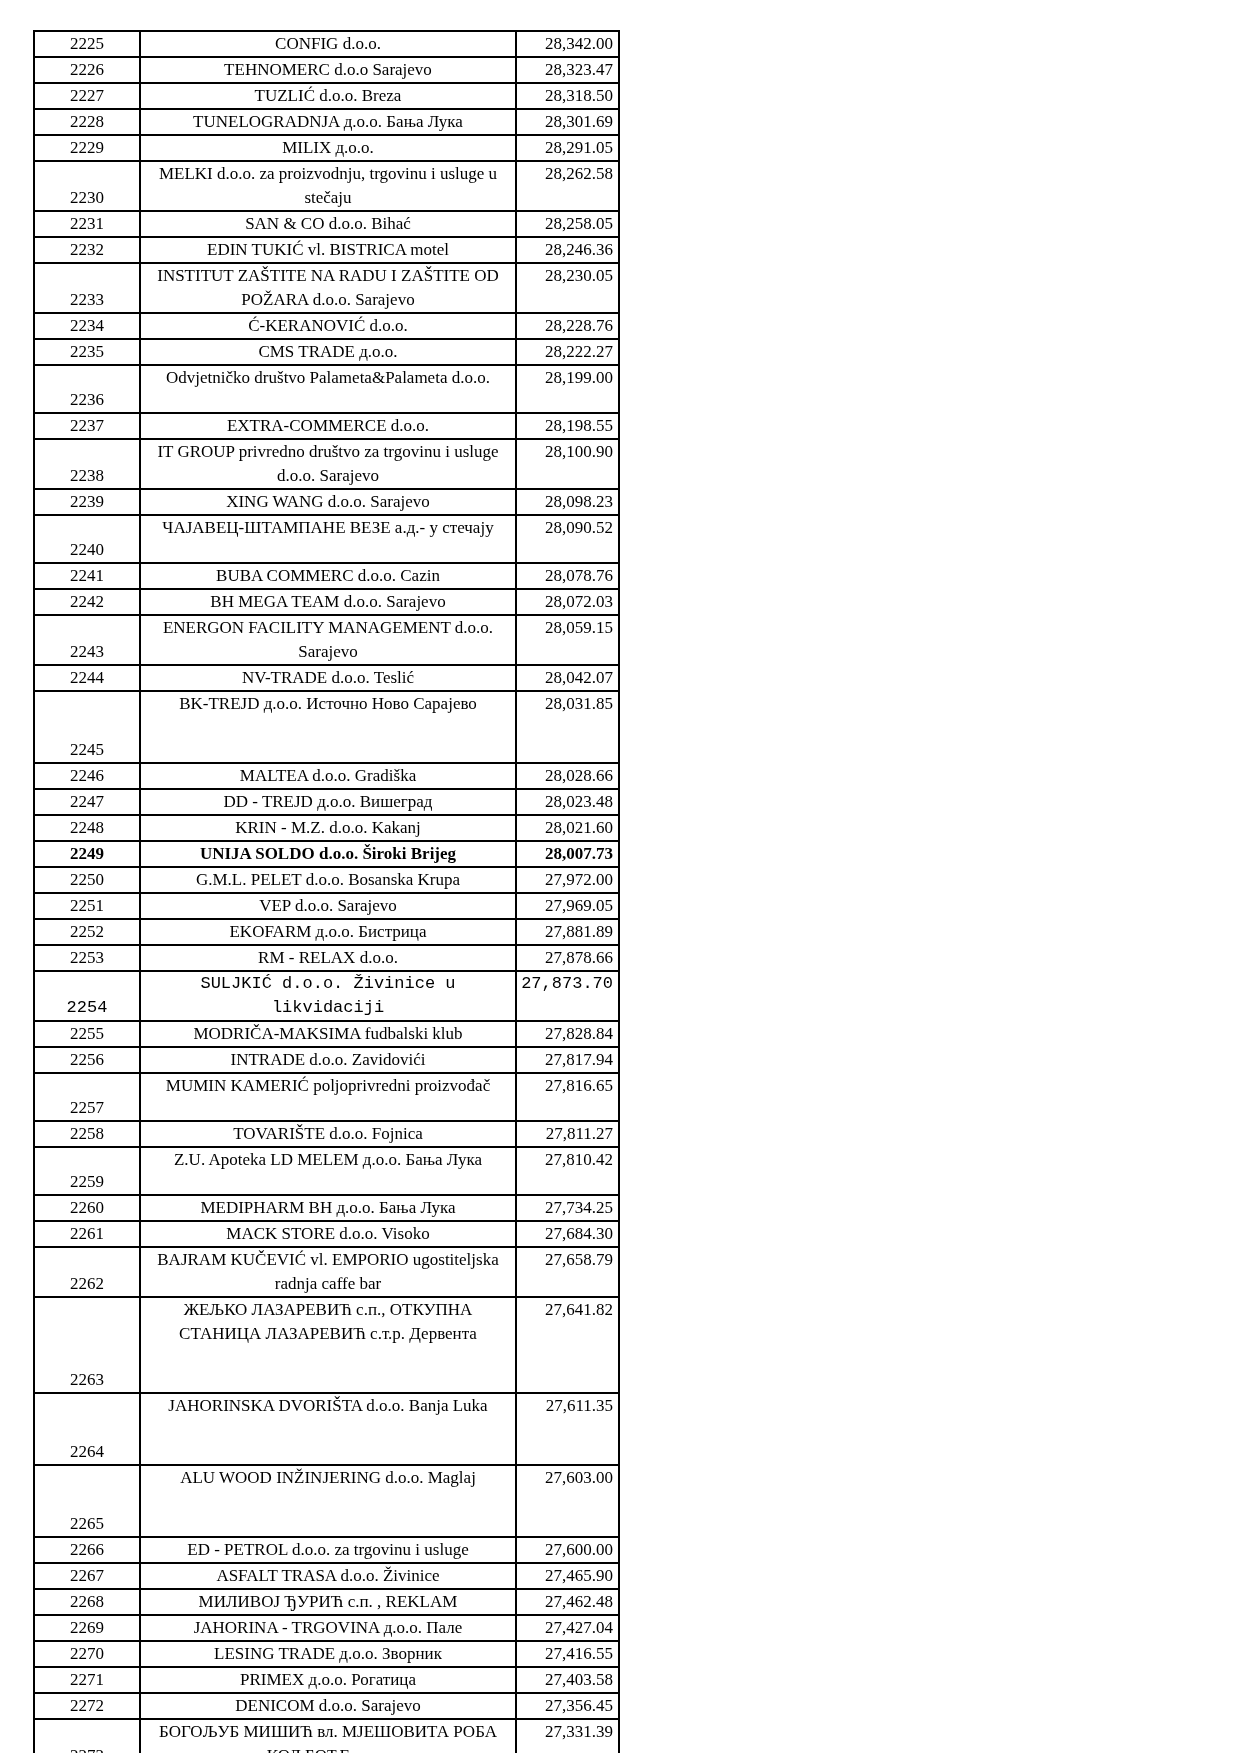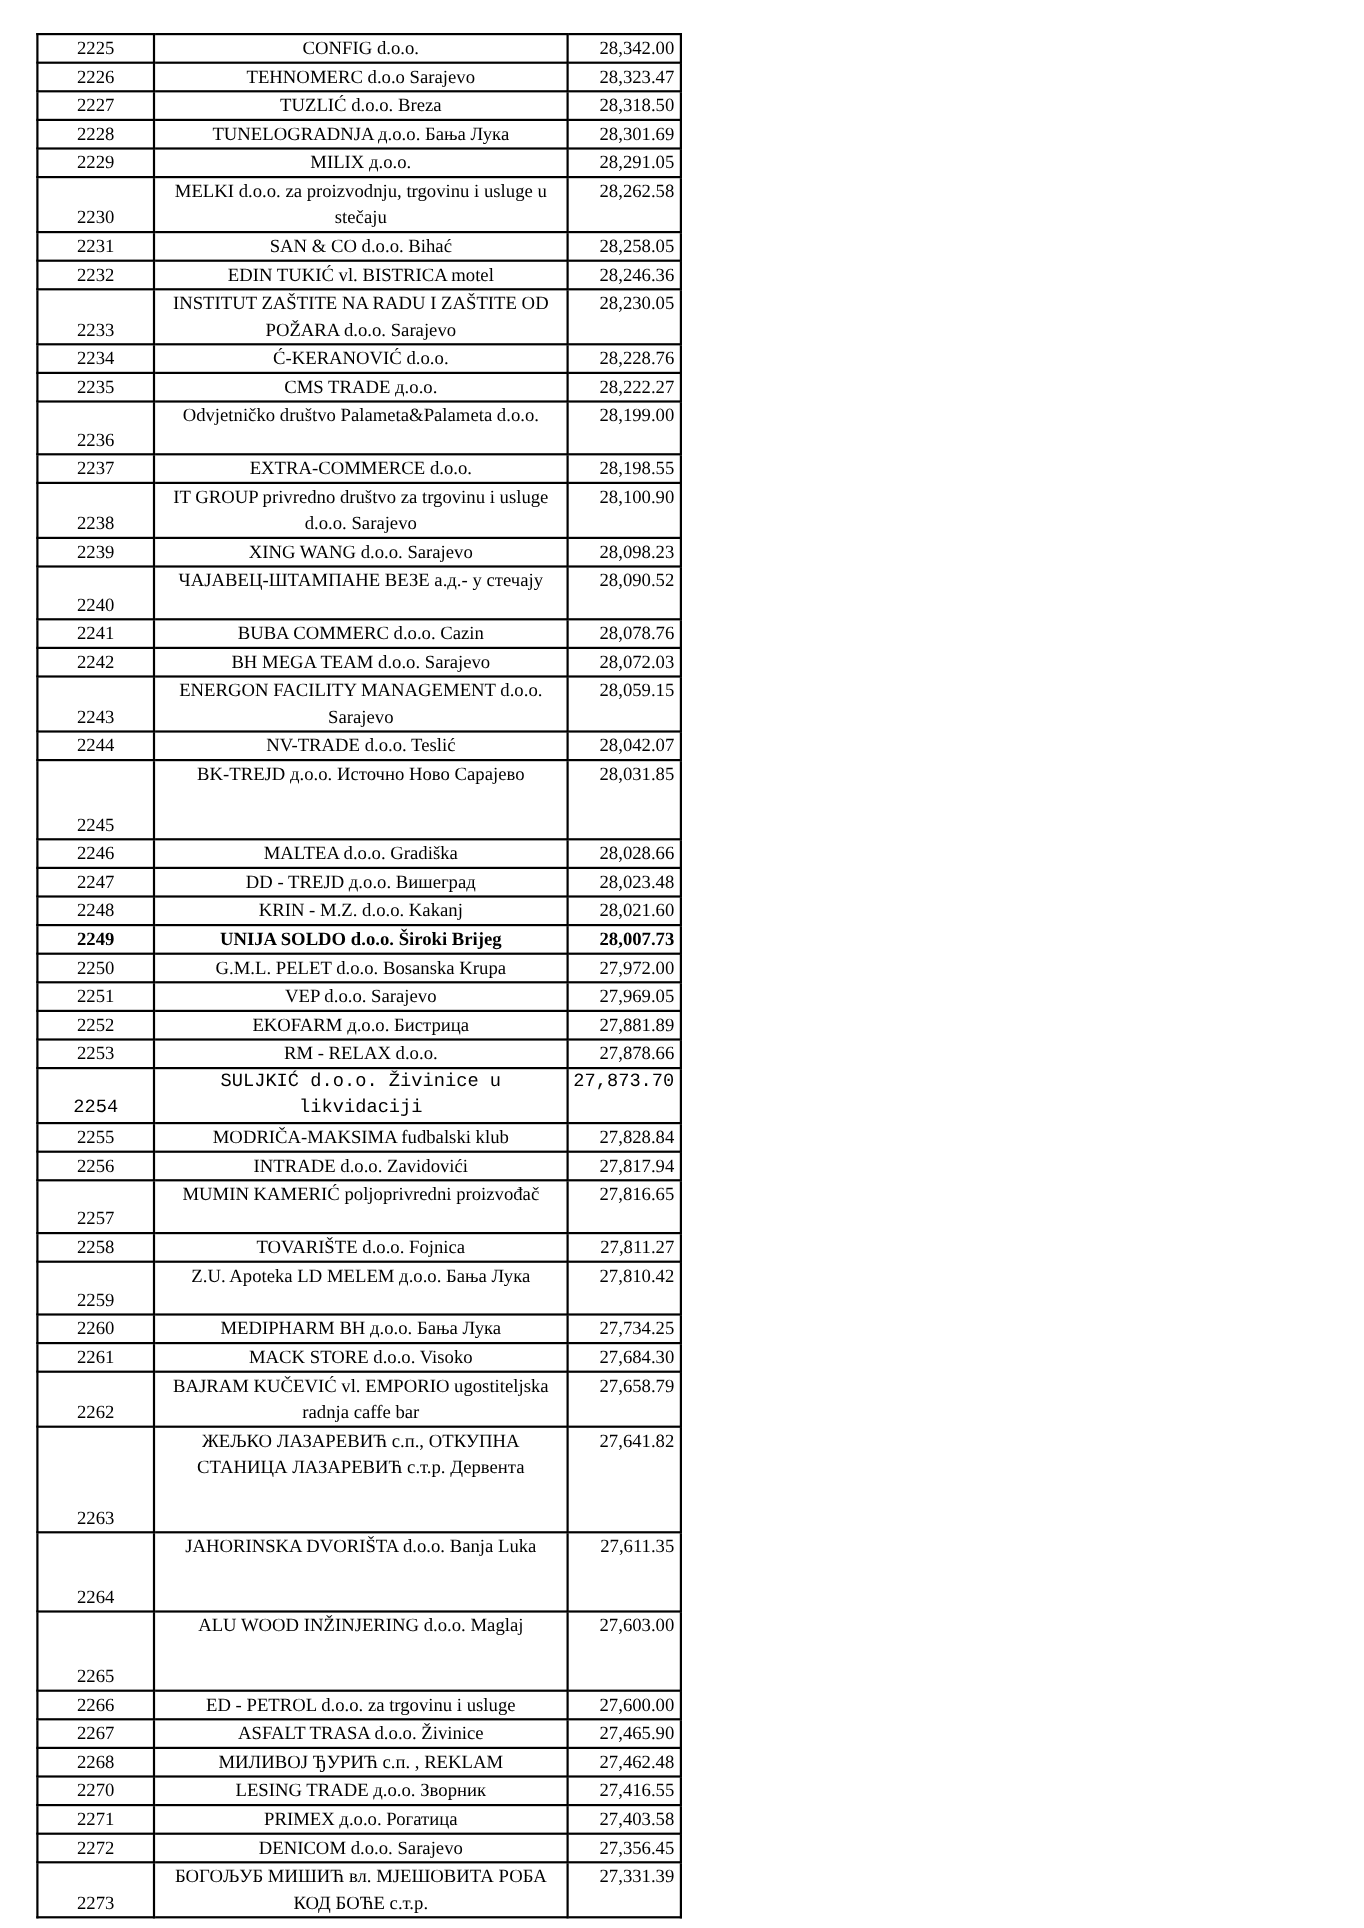--- a/index.html
+++ b/index.html
@@ -267,20 +267,25 @@
         <td class="num">2267</td>
         <td class="name">ASFALT TRASA d.o.o.  Živinice</td>
         <td class="amt">27,465.90</td>
       </tr>
       <tr style="height: 24px;">
         <td class="num">2268</td>
         <td class="name">МИЛИВОЈ ЂУРИЋ с.п. , REKLAM</td>
         <td class="amt">27,462.48</td>
       </tr>
       <tr style="height: 24px;">
+        <td class="num">2269</td>
+        <td class="name">JAHORINA - TRGOVINA  д.о.о.  Пале</td>
+        <td class="amt">27,427.04</td>
+      </tr>
+      <tr style="height: 24px;">
         <td class="num">2270</td>
         <td class="name">LESING TRADE д.о.о. Зворник</td>
         <td class="amt">27,416.55</td>
       </tr>
       <tr style="height: 24px;">
         <td class="num">2271</td>
         <td class="name">PRIMEX  д.о.о.  Рогатица</td>
         <td class="amt">27,403.58</td>
       </tr>
       <tr style="height: 24px;">

